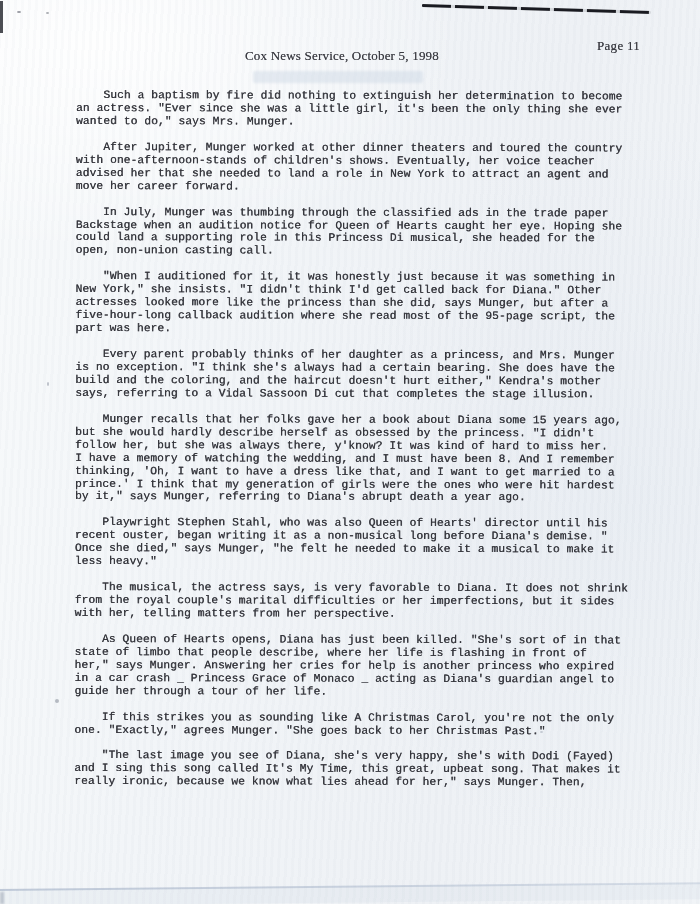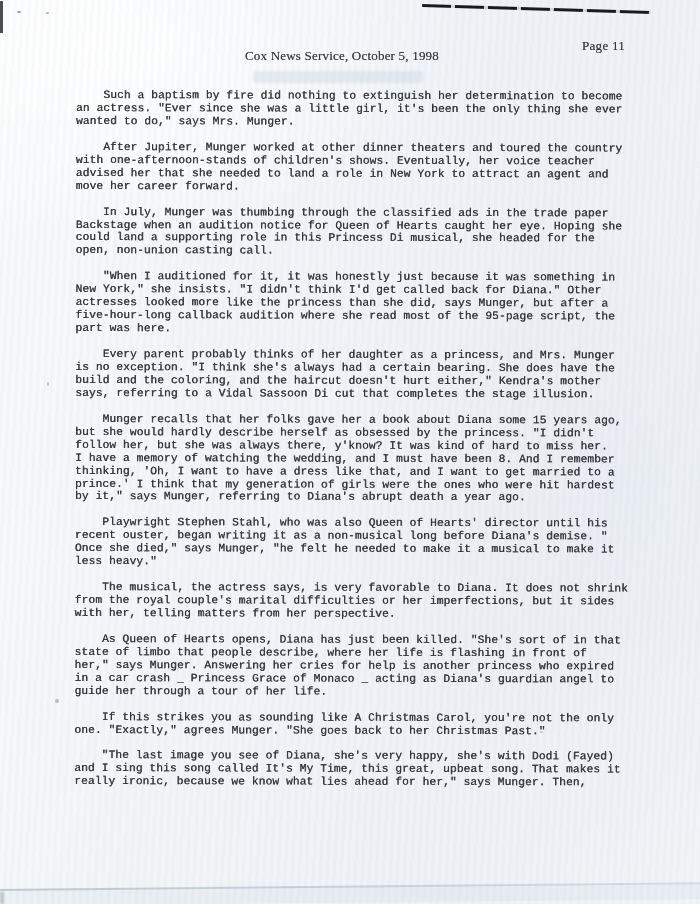--- a/index.html
+++ b/index.html
@@ -55,21 +55,21 @@
     position: absolute; left: 0; top: 890px; width: 700px; height: 16px;
     transform: rotate(-0.55deg); transform-origin: left center;
     background: rgba(185,198,215,0.12);
   }
   .corner-smudge {
     position: absolute; left: 0; top: 892px; width: 4px; height: 12px;
     background: rgba(95,108,130,0.32); filter: blur(1px);
   }
   
   .page-number {
-    position: absolute; left: 582px; top: 38px;
+    position: absolute; left: 597px; top: 38px;
     font-family: "Liberation Serif", "DejaVu Serif", serif;
     font-size: 13px; color: #3a3b42; letter-spacing: 0.3px;
     text-shadow: 0 0 0.5px rgba(58,59,66,0.7);
   }
   .dateline {
     position: absolute; left: -8px; top: 48px; width: 700px; text-align: center;
     font-family: "Liberation Serif", "DejaVu Serif", serif;
     font-size: 13px; color: #3a3b42; letter-spacing: 0.2px;
     text-shadow: 0 0 0.5px rgba(58,59,66,0.7);
   }

